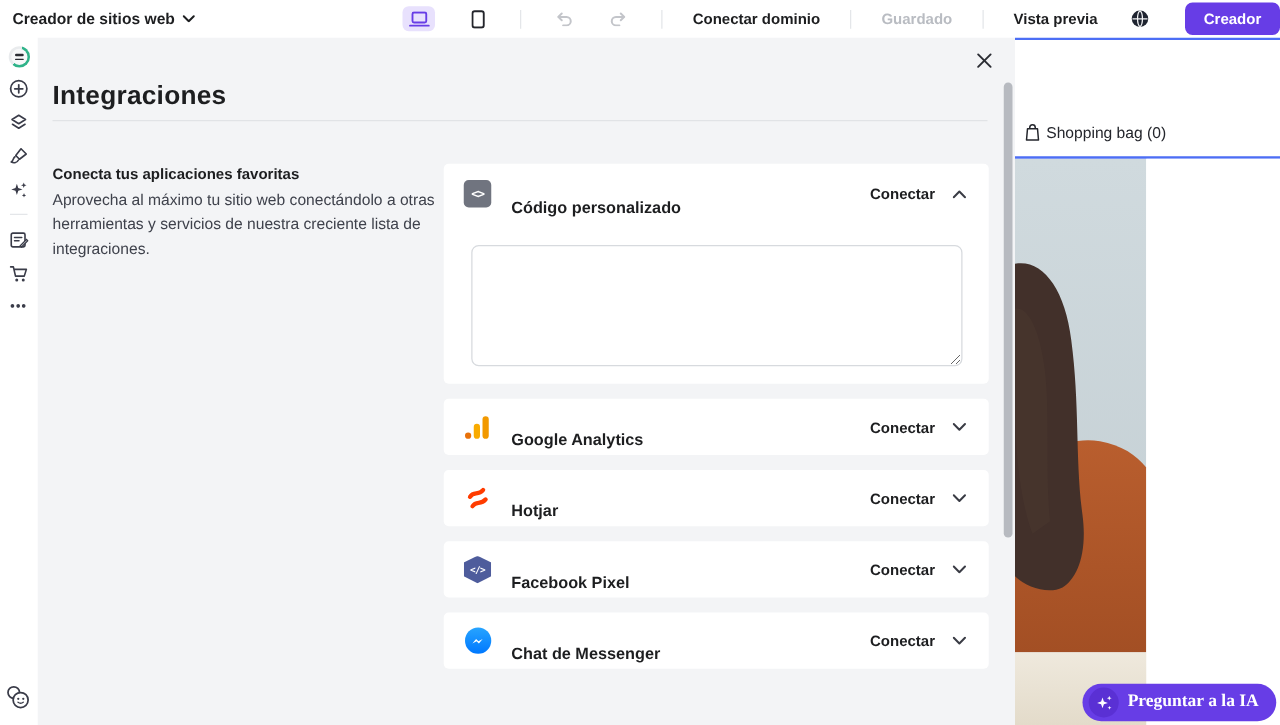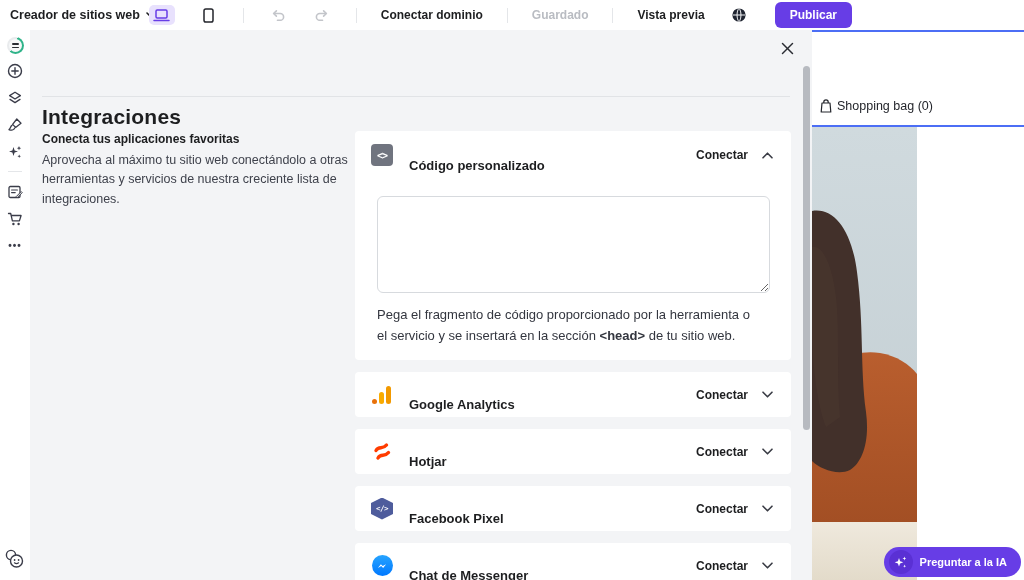--- a/index.html
+++ b/index.html
@@ -1,20 +1,20 @@
 <!DOCTYPE html>
 <html><head>
 <meta charset="utf-8">
 <style>
   * { margin:0; padding:0; box-sizing:border-box; }
   html,body { width:1024px; height:580px; overflow:hidden; }
   body { font-family:"Liberation Sans", sans-serif; background:#fff; position:relative; color:#1d1e20; }
 
   
-  .topbar { position:absolute; left:0; top:0; width:852px; height:30px; background:#fff; z-index:30;text-decoration:underline; }
+  .topbar { position:absolute; left:0; top:0; width:1024px; height:30px; background:#fff; z-index:30;text-decoration:underline; }
   .builder-menu { position:absolute; left:10px; top:0; height:30px; display:flex; align-items:center; gap:6px; cursor:pointer; }
   .builder-menu .lbl { font-size:12.5px; font-weight:700; color:#1d1e20; }
   .topbar-right { position:absolute; right:0; top:0; height:30px; display:flex; align-items:center; gap:24px; padding-right:0; }
   .tb-sep { width:1px; height:15px; background:#e4e6e9; }
   .icon-btn { display:flex; align-items:center; justify-content:center; height:20px; min-width:20px; border-radius:5px; cursor:pointer; background:transparent; border:none; }
   .icon-btn.active { background:#e8e1fd; width:26px; }
   .tb-text { font-size:12px; font-weight:700; color:#1d1e20; cursor:pointer; white-space:nowrap; }
   .tb-text.muted { color:#b9bcc2; cursor:default; }
   .publish-btn { height:26px; margin:0 0 0 2px; padding:0 15px; background:#673de6; color:#fff; font-size:12px; font-weight:700; border:none; border-radius:6px; cursor:pointer; font-family:"Liberation Sans",sans-serif; }
 
@@ -24,21 +24,21 @@
   .sb-sep { width:14px; height:1px; background:#e4e6e9; margin:6px 0; }
   .logo-badge { width:17px; height:17px; border-radius:50%; background:conic-gradient(from 15deg, #2fb389 0deg 205deg, #e9ebed 205deg 360deg); position:relative; margin:6px 0 2px 0; }
   .logo-core { position:absolute; inset:2px; background:#f7f8f9; border-radius:50%; display:flex; flex-direction:column; align-items:center; justify-content:center; gap:2px; }
   .logo-core i { display:block; width:7px; height:1.4px; background:#2b2d33; border-radius:1px; }
   .sb-more { font-size:10px; font-weight:700; color:#3a3c49; letter-spacing:1px; }
   .a11y-widget { position:absolute; left:4px; bottom:6px; cursor:pointer; }
 
   
   .panel { position:absolute; left:30px; top:30px; width:782px; height:550px; background:#f3f4f6; z-index:10; }
   .panel-close { position:absolute; right:16px; top:9px; width:18px; height:18px; display:flex; align-items:center; justify-content:center; cursor:pointer; }
-  .panel-title { position:absolute; left:12px; top:35px; font-size:21px; font-weight:700; color:#1d1e20; letter-spacing:0.2px;margin-top:40px; }
+  .panel-title { position:absolute; left:12px; top:35px; font-size:21px; font-weight:700; color:#1d1e20; letter-spacing:0.2px; }
   .panel-divider { position:absolute; left:12px; top:66px; width:748px; height:1px; background:#e1e3e6; }
   .intro { position:absolute; left:12px; top:102px; width:310px; }
   .intro-heading { font-size:12px; font-weight:700; color:#1d1e20; margin-bottom:5px; }
   .intro-body { font-size:12.5px; color:#3f424c; line-height:1.55; }
   .scroll-thumb { position:absolute; right:2px; top:36px; width:7px; height:364px; background:#b7bac0; border-radius:4px; cursor:grab; }
 
   .cards { position:absolute; left:325px; top:101px; width:436px; display:flex; flex-direction:column; gap:12px; }
   .card { background:#fff; border-radius:4px; }
   .int-row { display:flex; align-items:center; height:45px; padding:0 18px 0 16px; cursor:pointer; }
   .card.expanded { padding-bottom:14px; }
@@ -66,21 +66,21 @@
   .site-header { position:absolute; left:0; top:0; width:212px; height:97px; background:#fff; border-top:2px solid #4c6ef5; border-bottom:2px solid #4c6ef5; }
   .bag-row { position:absolute; left:8px; bottom:12px; display:flex; align-items:center; gap:5px; cursor:pointer; }
   .bag-label { font-size:12.5px; color:#24262c; }
   .photo { position:absolute; left:0; top:97px; width:105px; height:395px; }
   .photo-bottom { position:absolute; left:0; top:492px; width:105px; height:58px; background:linear-gradient(180deg,#efe9dd 0%,#e3dbca 100%); }
   .site-right { position:absolute; left:105px; top:97px; width:107px; height:453px; background:#fff; }
 
   
   .ai-btn { position:absolute; right:3px; bottom:3px; height:30px; border-radius:16px; background:#673de6; color:#fff; display:flex; align-items:center; gap:7px; padding:0 14px 0 5px; cursor:pointer; border:none; z-index:40; }
   .ai-spark-circle { width:24px; height:24px; border-radius:50%; background:#5a30d4; display:flex; align-items:center; justify-content:center; }
-  .ai-label { font-size:11px; font-weight:700; font-family:Liberation Sans, sans-serif; }
+  .ai-label { font-size:14px; font-weight:700; font-family:Liberation Serif, serif; }
 </style>
 </head>
 <body>
 
 <div class="topbar">
   <div class="builder-menu">
     <span class="lbl">Creador de sitios web</span>
     <svg width="10" height="6" viewBox="0 0 10 6">
         <polyline points="1,1 5,5 9,1" fill="none" stroke="#1d1e20" stroke-width="1.6" stroke-linecap="round" stroke-linejoin="round"></polyline>
       </svg>
@@ -115,21 +115,21 @@
     <div class="tb-sep"></div>
     <span class="tb-text muted">Guardado</span>
     <div class="tb-sep"></div>
     <span class="tb-text">Vista previa</span>
     <button class="icon-btn">
       <svg width="16" height="16" viewBox="0 0 16 16">
           <circle cx="8" cy="8" r="6.6" fill="#1f2430"></circle>
           <path d="M2,8 h12 M8,1.6 c-2.6,1.8 -2.6,11 0,12.8 M8,1.6 c2.6,1.8 2.6,11 0,12.8" fill="none" stroke="#f3f4f6" stroke-width="1"></path>
         </svg>
     </button>
-    <button class="publish-btn">Publicar</button>
+    <button class="publish-btn">Creador</button>
   </div>
 </div>
 
 <div class="sidebar">
   <div class="sb-item">
     <div class="logo-badge">
         <div class="logo-core">
           <i></i>
           <i></i>
         </div>
@@ -246,21 +246,20 @@
             <span class="code-badge">&lt;&gt;</span>
           </span>
         <span class="int-title">Código personalizado</span>
         <span class="row-spacer"></span>
         <span class="connect">Conectar</span>
         <svg width="11" height="7" viewBox="0 0 11 7">
             <polyline points="1,5.8 5.5,1.2 10,5.8" fill="none" stroke="#3a3c45" stroke-width="1.6" stroke-linecap="round" stroke-linejoin="round"></polyline>
           </svg>
       </div>
       <textarea class="cc-textarea" style=""></textarea>
-      <p class="cc-help"><span>Pega el fragmento de código proporcionado por la herramienta o el servicio y se insertará en la sección </span><b>&lt;head&gt;</b><span> de tu sitio web.</span></p>
     </div>
 
     <div class="card">
       <div class="int-row">
         <span class="int-icon">
             <span class="ga-wrap">
               <i class="ga-dot"></i>
               <i class="ga-bar mid"></i>
               <i class="ga-bar tall"></i>
             </span>

